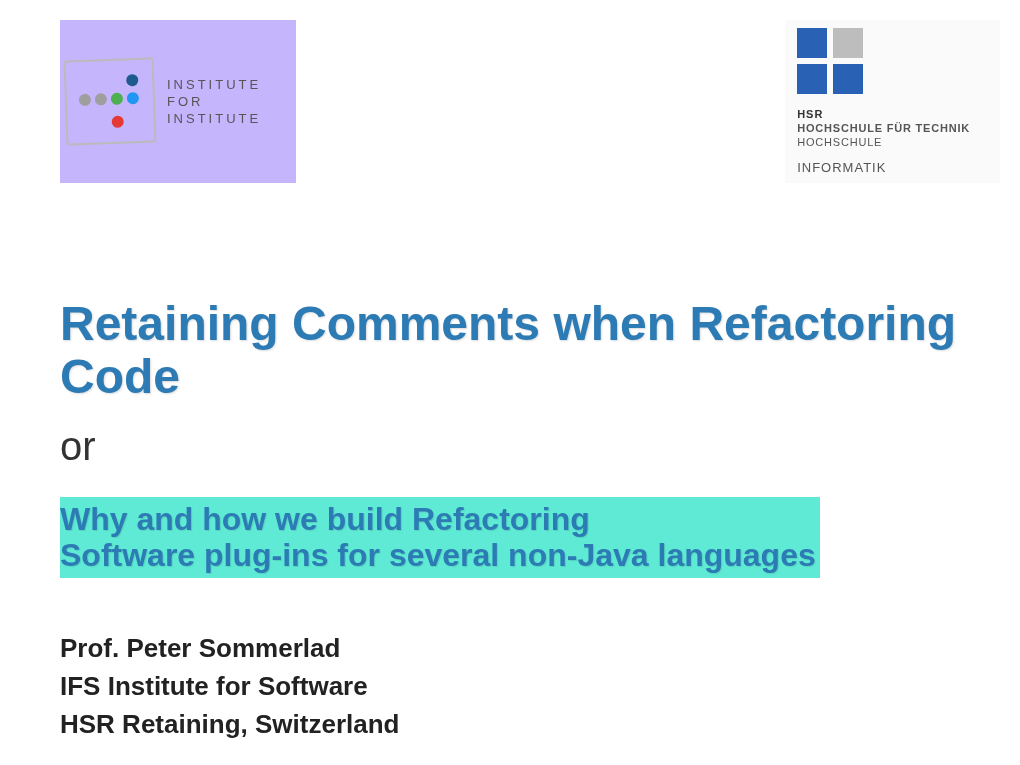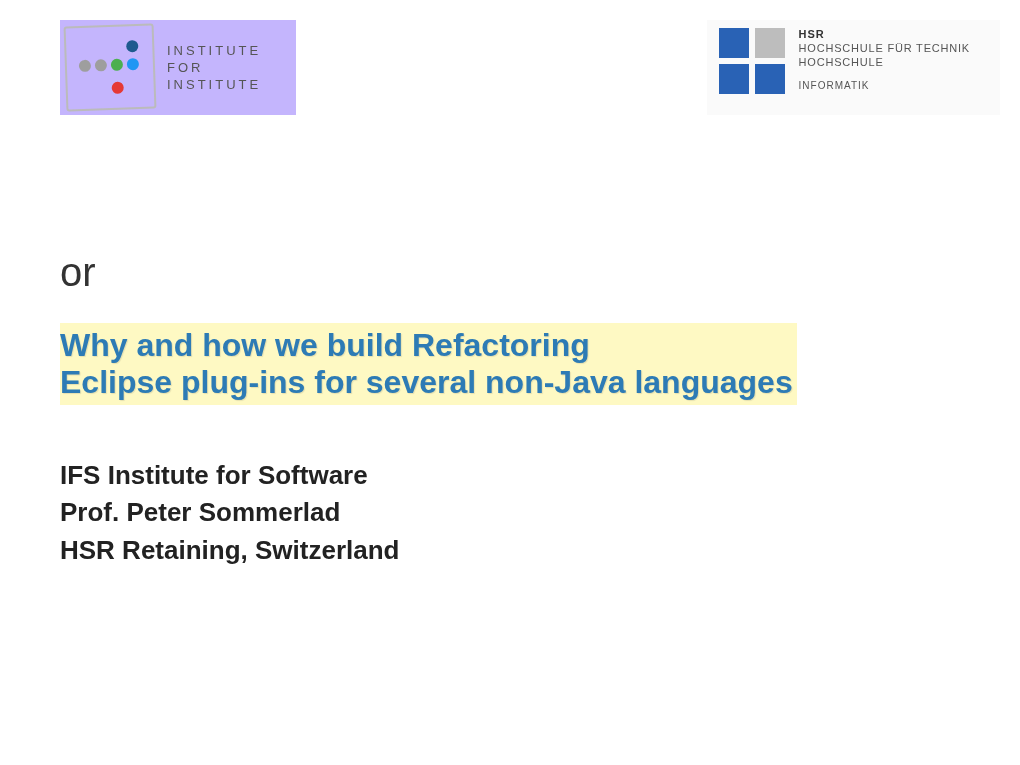--- a/index.html
+++ b/index.html
@@ -56,20 +56,21 @@
       font-size: 13px;
       letter-spacing: 3px;
       color: #555;
       font-weight: 400;
     }
     .logo-right {
       display: flex;
       gap: 14px;
       background: #fafafa;
       padding: 8px 30px 8px 12px;
+      flex-direction: column;
     }
     .hsr-squares {
       display: grid;
       grid-template-columns: 30px 30px;
       grid-template-rows: 30px 30px;
       gap: 6px;
     }
     .sq {
       width: 30px;
       height: 30px;
@@ -84,29 +85,30 @@
     .logo-right-text .line1 {
       font-size: 11px;
       font-weight: bold;
       letter-spacing: 1px;
       color: #333;
     }
     .logo-right-text .line2 {
       font-size: 11px;
       letter-spacing: 0.8px;
       color: #555;
+      font-weight: bold;
     }
     .logo-right-text .line3 {
       font-size: 11px;
       letter-spacing: 0.8px;
       color: #555;
       margin-bottom: 6px;
     }
     .logo-right-text .line4 {
-      font-size: 10px;
+      font-size: 13px;
       letter-spacing: 1px;
       color: #555;
       margin-top: 4px;
     }
     .content {
       padding: 115px 30px 0 60px;
     }
     .main-title {
       font-size: 48px;
       font-weight: bold;
@@ -114,21 +116,21 @@
       line-height: 1.1;
       text-shadow: 1px 1px 2px rgba(0,0,0,0.15);
     }
     .or-text {
       font-size: 40px;
       color: #333;
       margin-top: 20px;
     }
     .subtitle {
       display: inline-block;
-      background: #fef9c3;
+      background: #5eead4;
       font-size: 32px;
       font-weight: bold;
       color: #2d7bb5;
       margin-top: 28px;
       padding: 4px 4px 4px 0;
       line-height: 1.15;
       text-shadow: 1px 1px 1px rgba(0,0,0,0.1);
     }
     .author-block {
       margin-top: 52px;
@@ -169,23 +171,24 @@
     <div class="logo-right-text">
       <div class="line1">HSR</div>
       <div class="line2">HOCHSCHULE FÜR TECHNIK</div>
       <div class="line3">HOCHSCHULE</div>
       <div class="line4">INFORMATIK</div>
     </div>
   </div>
 </div>
 
 <div class="content">
+  <div class="main-title">Retaining Comments when Refactoring Code</div>
   <div class="or-text">or</div>
   <div class="subtitle">
     <span>Why and how we build Refactoring</span><br>
-    <span>Eclipse plug-ins for several non-Java languages</span>
+    <span>Software plug-ins for several non-Java languages</span>
   </div>
   <div class="author-block">
+    <div>Prof. Peter Sommerlad</div>
     <div>IFS Institute for Software</div>
-    <div>Prof. Peter Sommerlad</div>
     <div>HSR Retaining, Switzerland</div>
   </div>
 </div>
 
 </body></html>

